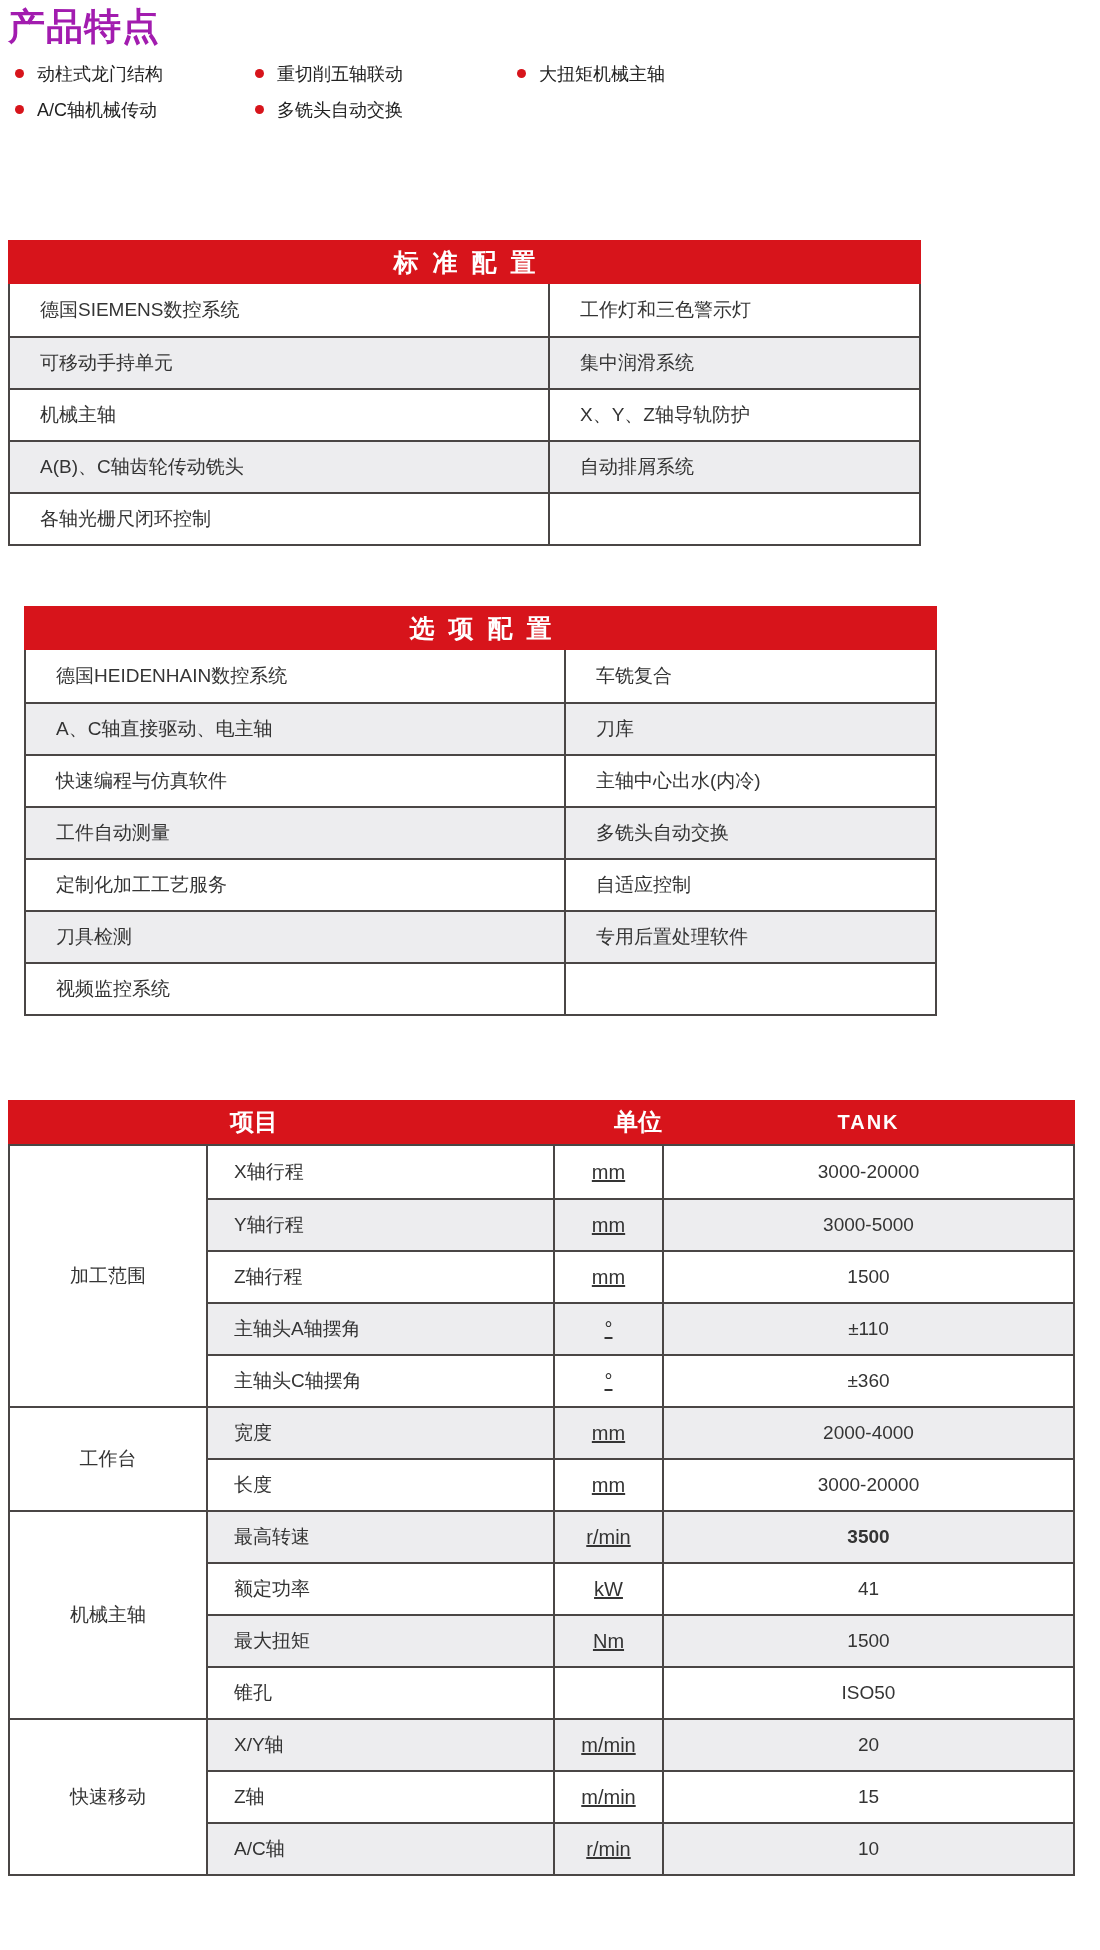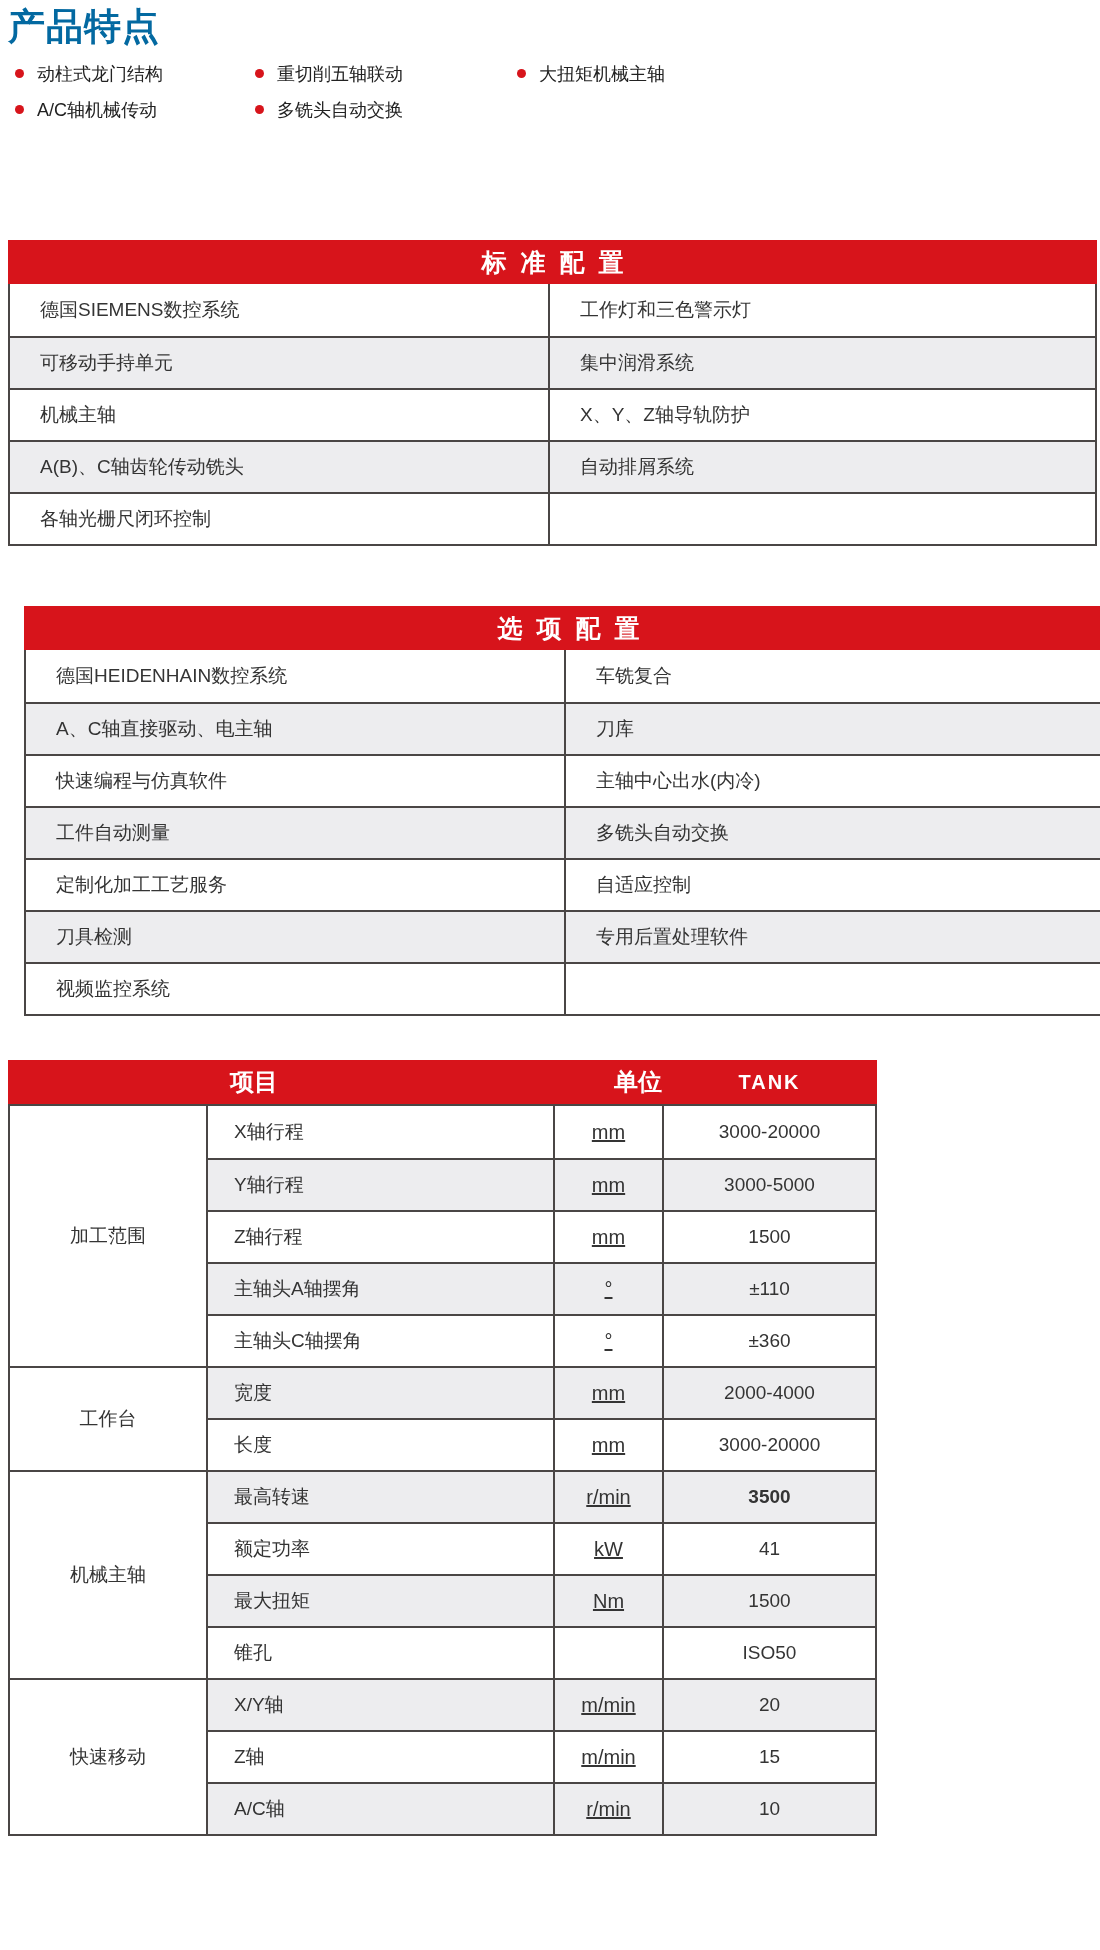--- a/index.html
+++ b/index.html
@@ -8,47 +8,47 @@
     --alt:#ededef;
     --txt:#343434;
   }
   html,body{margin:0;padding:0;background:#fff;}
   .page{
     position:relative;width:1100px;height:1950px;background:#fff;overflow:hidden;
     font-family:"Liberation Sans", sans-serif;
   }
   .title{
     position:absolute;left:8px;top:2px;
-    font-size:37px;font-weight:bold;color:#0369a1;letter-spacing:1px;
+    font-size:37px;font-weight:bold;color:#a21caf;letter-spacing:1px;
   }
   .features{
     position:absolute;left:15px;top:61px;
     display:grid;grid-template-columns:240px 262px 420px;row-gap:11px;
   }
   .feature{display:flex;align-items:center;height:25px;font-size:18px;color:#222;}
   .dot{width:9px;height:9px;border-radius:50%;background:var(--red);margin-right:13px;flex:0 0 9px;}
 
   
-  .cfg-table{position:absolute;left:8px;width:1089px;}
+  .cfg-table{position:absolute;left:8px;width:913px;}
   .cfg-table.standard{top:240px;}
   .cfg-table.optional{top:606px;padding-left:16px;}
   .band{
     height:44px;background:var(--red);color:#fff;
     display:flex;align-items:center;justify-content:center;
     font-weight:bold;font-size:25px;letter-spacing:14px;padding-left:14px;box-sizing:border-box;
   }
   .cfg-body{border:2px solid var(--bd);border-top:none;box-sizing:border-box;background:#fff;}
   .cfg-row{display:grid;grid-template-columns:540px 1fr;height:52px;box-sizing:border-box;}
   .cfg-row + .cfg-row{border-top:2px solid var(--bd);}
   .cfg-row.alt{background:var(--alt);}
   .cfg-cell{display:flex;align-items:center;font-size:19px;color:var(--txt);padding-left:30px;box-sizing:border-box;overflow:hidden;}
   .cfg-cell.left{border-right:2px solid var(--bd);}
 
   
-  .spec{position:absolute;left:8px;top:1060px;width:869px;}
+  .spec{position:absolute;left:8px;top:1100px;width:1067px;}
   .spec-head{
     height:44px;background:var(--red);color:#fff;font-weight:bold;
     display:grid;grid-template-columns:198px 347px 109px 1fr;align-items:center;
   }
   .sh-item{grid-column:2;font-size:24px;padding-left:24px;}
   .sh-unit{grid-column:3;font-size:24px;text-align:right;}
   .sh-model{grid-column:4;font-size:20px;text-align:center;letter-spacing:2px;}
   .spec-body{
     display:grid;grid-template-columns:198px 347px 109px 1fr;grid-auto-rows:52px;
     border:2px solid var(--bd);box-sizing:border-box;background:#fff;

